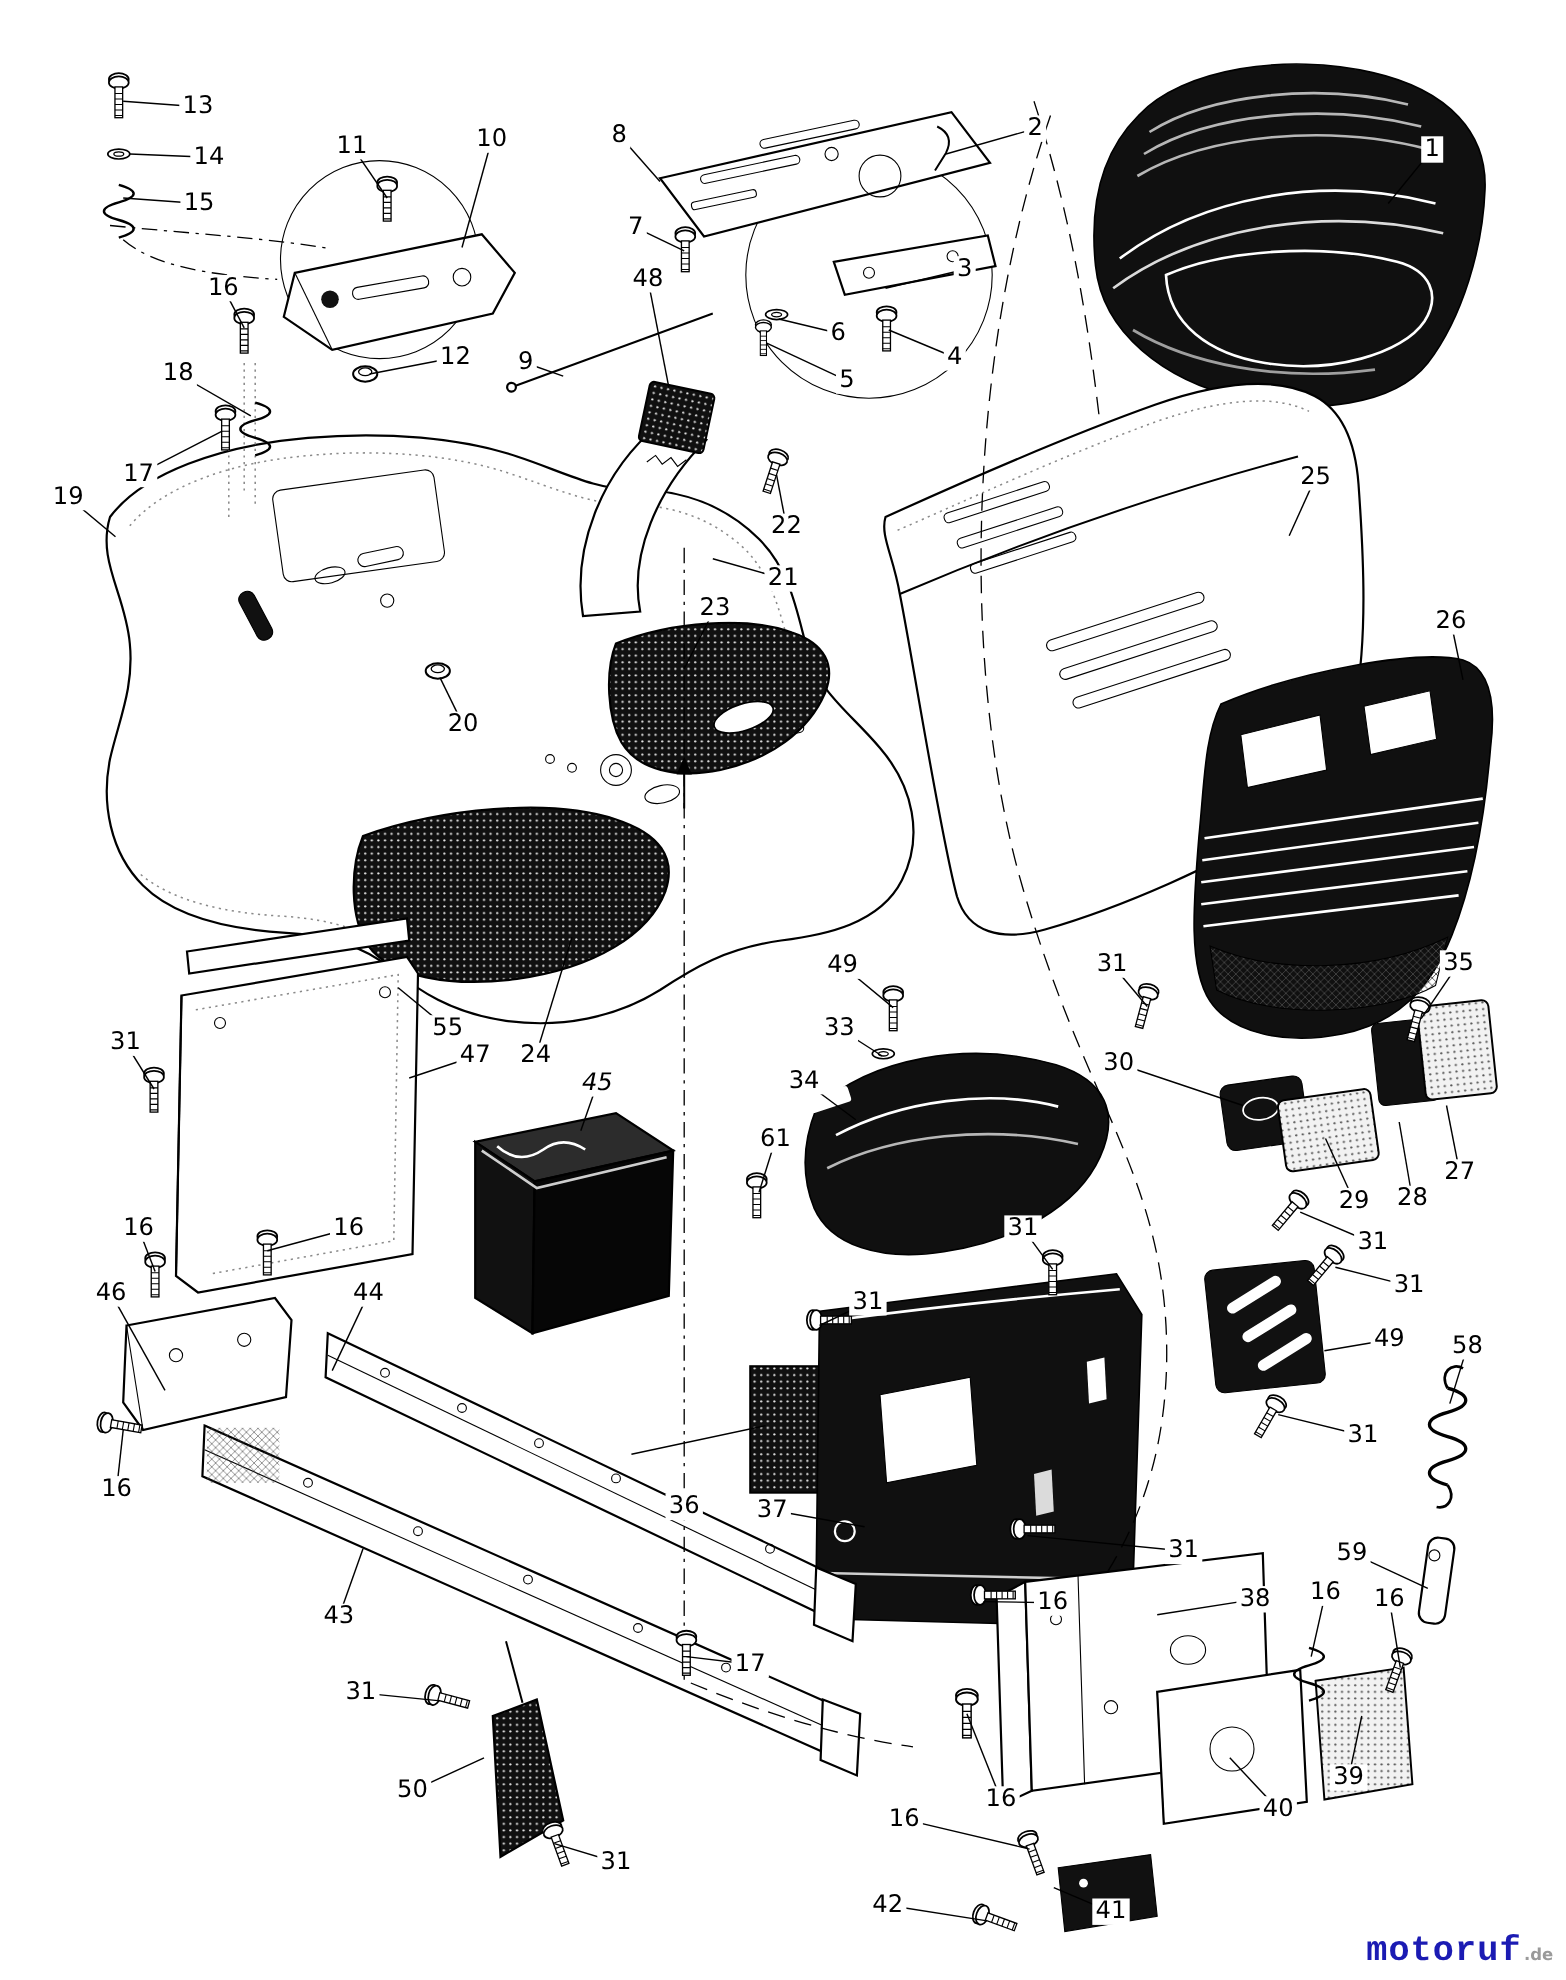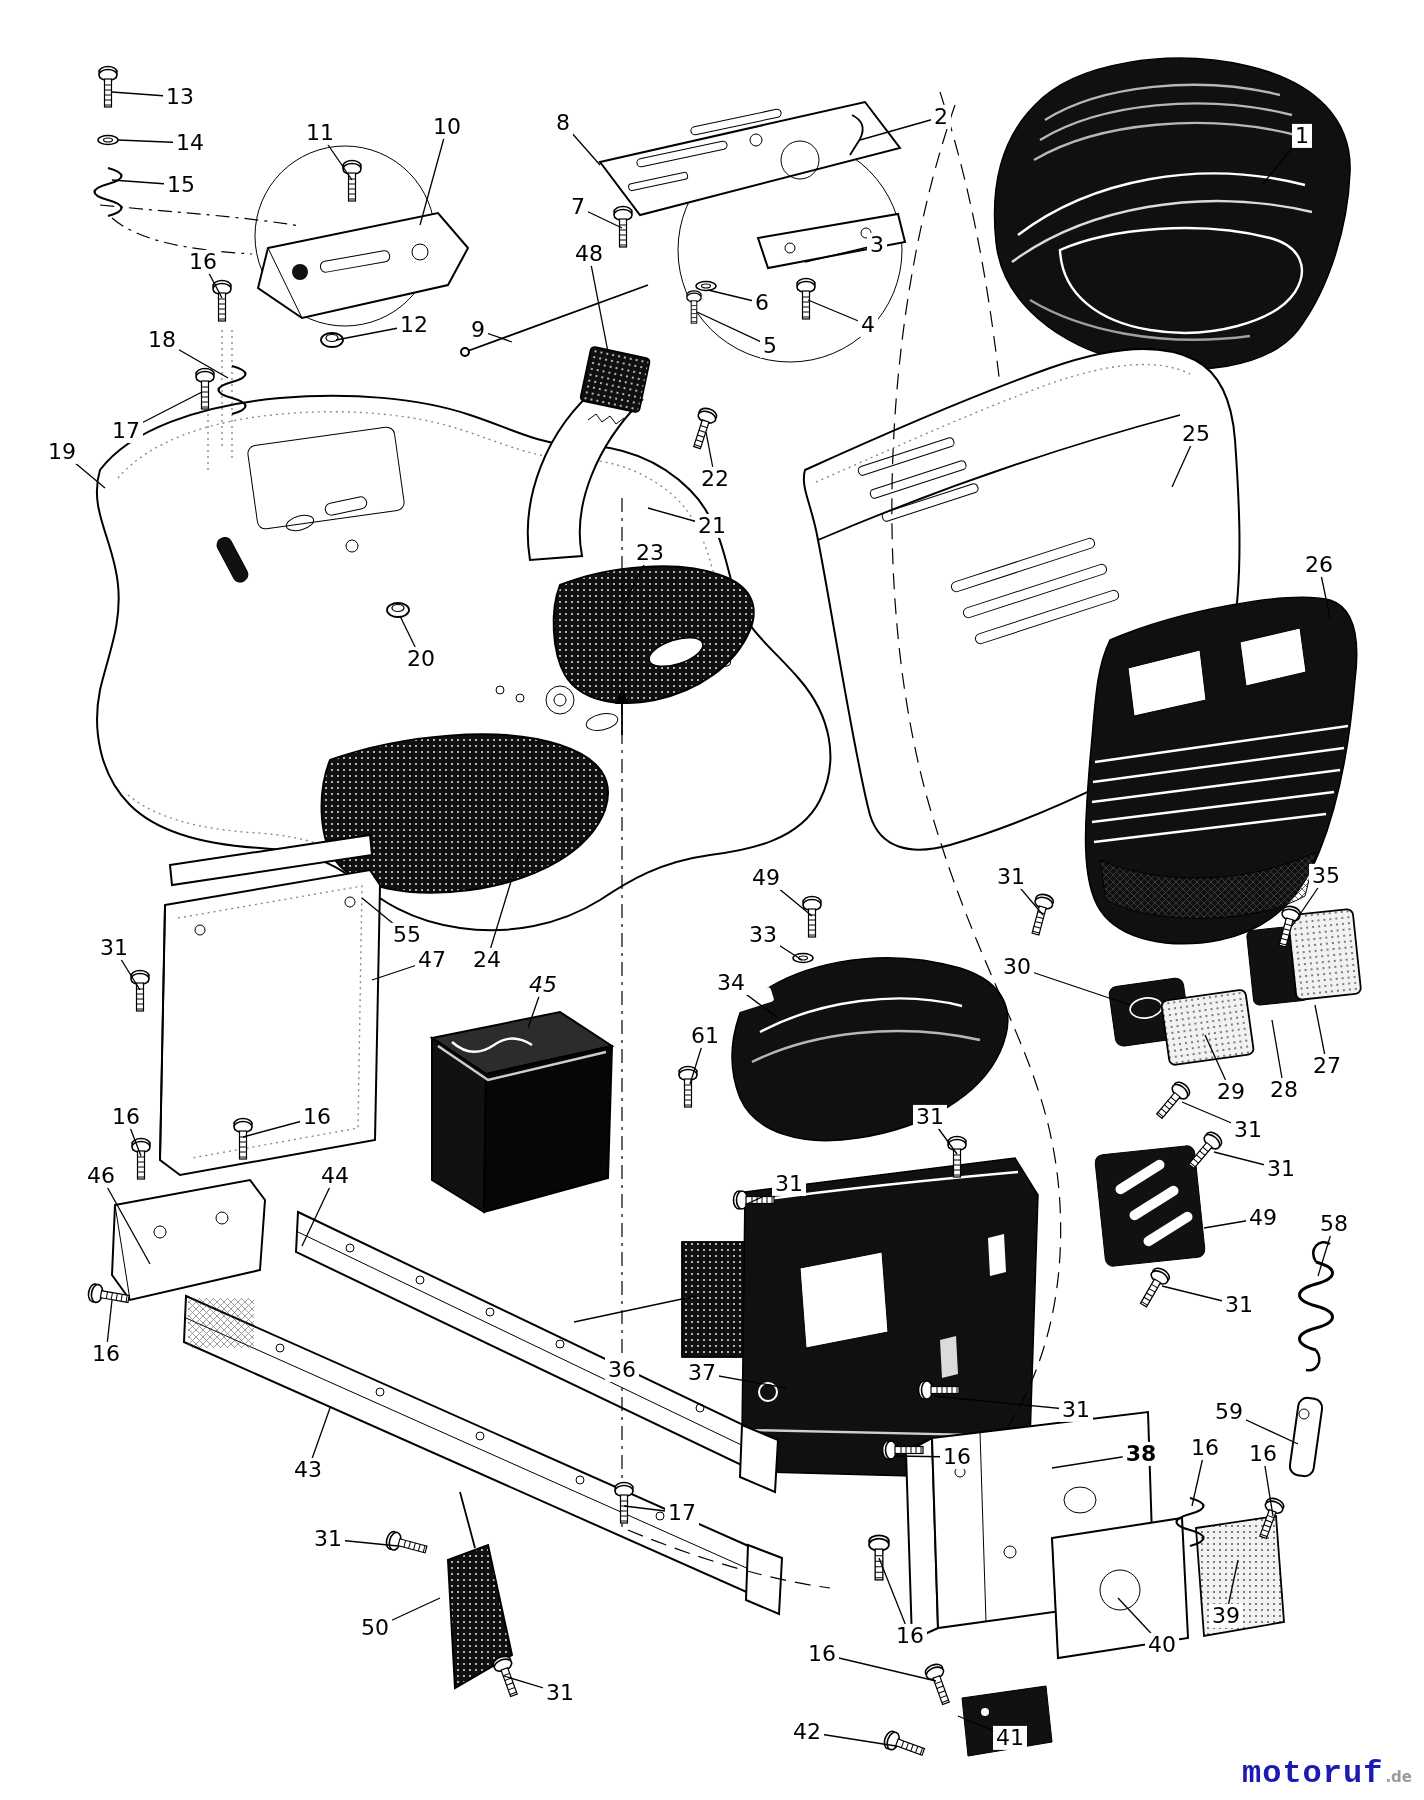--- a/index.html
+++ b/index.html
@@ -453,21 +453,21 @@
       <div class="callout" style="left: 101px; top: 1176px;">46</div>
       <div class="callout" style="left: 335px; top: 1176px;">44</div>
       <div class="callout" style="left: 789px; top: 1184px;">31</div>
       <div class="callout" style="left: 574px; top: 1370px; margin-left: 48px;">36</div>
       <div class="callout" style="left: 1239px; top: 1305px;">31</div>
       <div class="callout" style="left: 106px; top: 1354px;">16</div>
       <div class="callout" style="left: 702px; top: 1373px;">37</div>
       <div class="callout" style="left: 1076px; top: 1410px;">31</div>
       <div class="callout" style="left: 1229px; top: 1412px;">59</div>
       <div class="callout" style="left: 957px; top: 1457px;">16</div>
-      <div class="callout" style="left: 1141px; top: 1454px; font-weight: bold;">38</div>
+      <div class="callout" style="left: 1141px; top: 1454px;">38</div>
       <div class="callout" style="left: 1205px; top: 1448px;">16</div>
       <div class="callout" style="left: 1263px; top: 1454px;">16</div>
       <div class="callout" style="left: 308px; top: 1470px;">43</div>
       <div class="callout" style="left: 682px; top: 1513px;">17</div>
       <div class="callout" style="left: 328px; top: 1539px;">31</div>
       <div class="callout" style="left: 375px; top: 1628px;">50</div>
       <div class="callout" style="left: 910px; top: 1636px;">16</div>
       <div class="callout" style="left: 1162px; top: 1645px;">40</div>
       <div class="callout" style="left: 1226px; top: 1616px;">39</div>
       <div class="callout" style="left: 822px; top: 1654px;">16</div>

